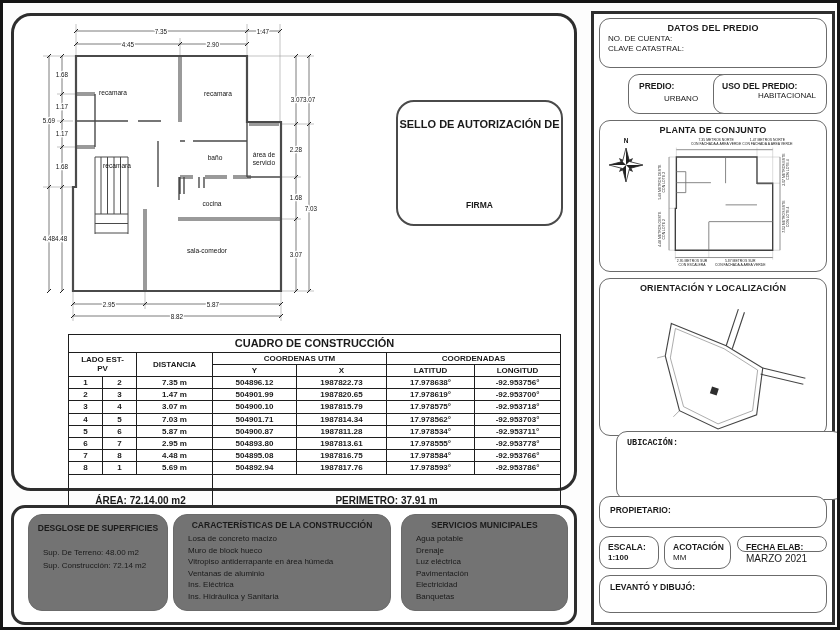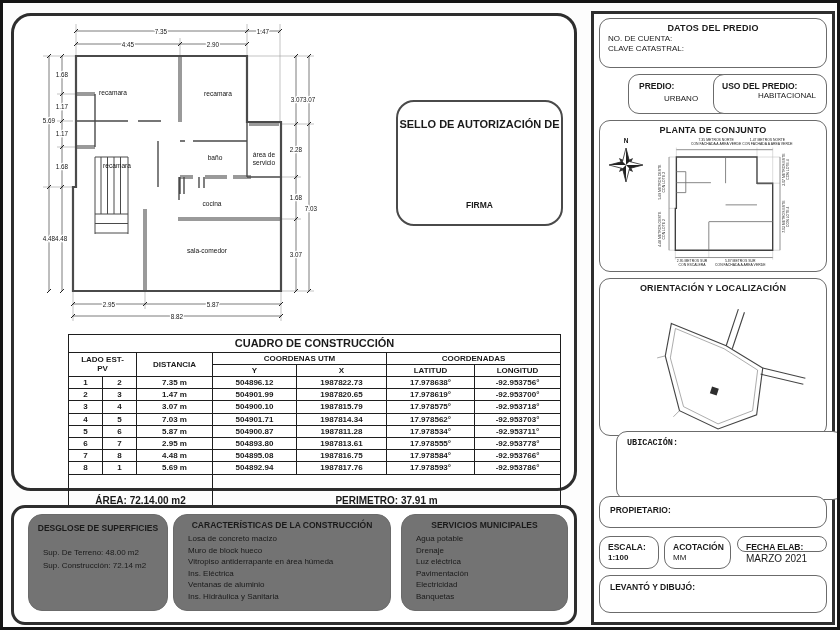--- a/index.html
+++ b/index.html
@@ -225,22 +225,22 @@
         <li>Sup. De Terreno: 48.00 m2</li>
         <li>Sup. Construcción: 72.14 m2</li>
       </ul>
     </div>
     <div class="ib" style="left:159px;top:6px;width:218px;height:97px;">
       <div class="ti" style="padding-top:5px;">CARACTERÍSTICAS DE LA CONSTRUCCIÓN</div>
       <ul style="line-height:1.45;margin-top:1px;">
         <li>Losa de concreto macizo</li>
         <li>Muro de block hueco</li>
         <li>Vitropiso antiderrapante en área húmeda</li>
+        <li>Ventanas de aluminio</li>
         <li>Ins. Eléctrica</li>
-        <li>Ventanas de aluminio</li>
         <li>Ins. Hidráulica y Sanitaria</li>
       </ul>
     </div>
     <div class="ib" style="left:387px;top:6px;width:167px;height:97px;">
       <div class="ti" style="padding-top:5px;">SERVICIOS MUNICIPALES</div>
       <ul style="line-height:1.45;margin-top:1px;">
         <li>Agua potable</li>
         <li>Drenaje</li>
         <li>Luz eléctrica</li>
         <li>Pavimentación</li>

